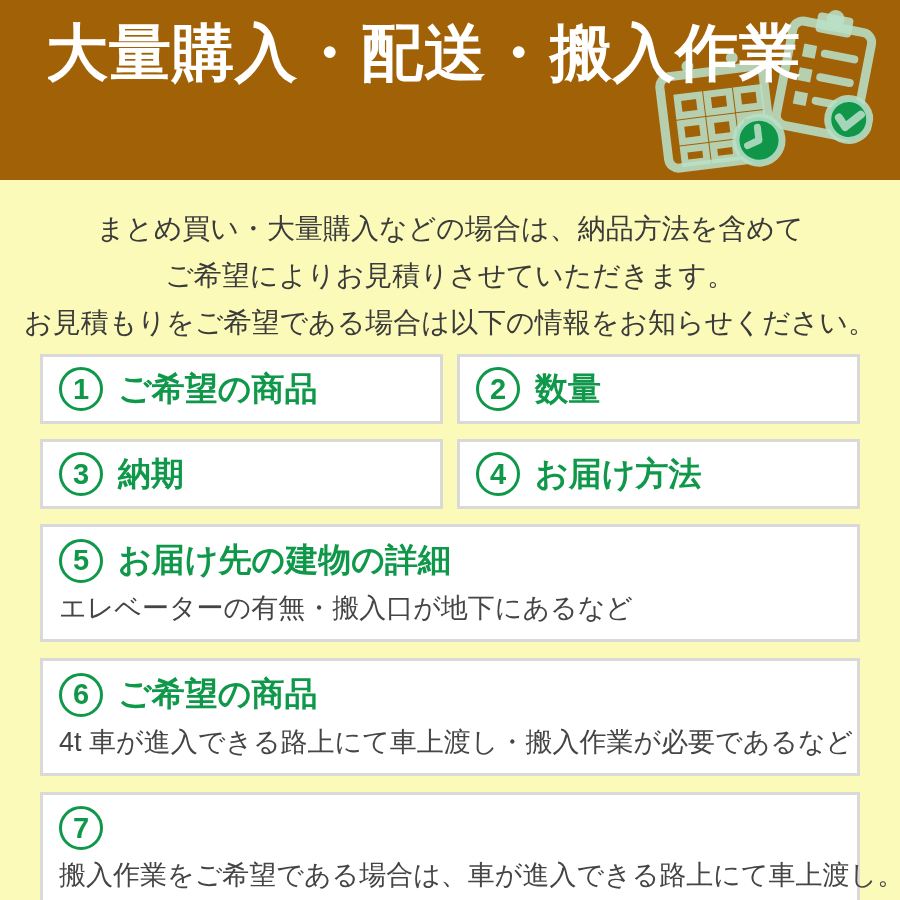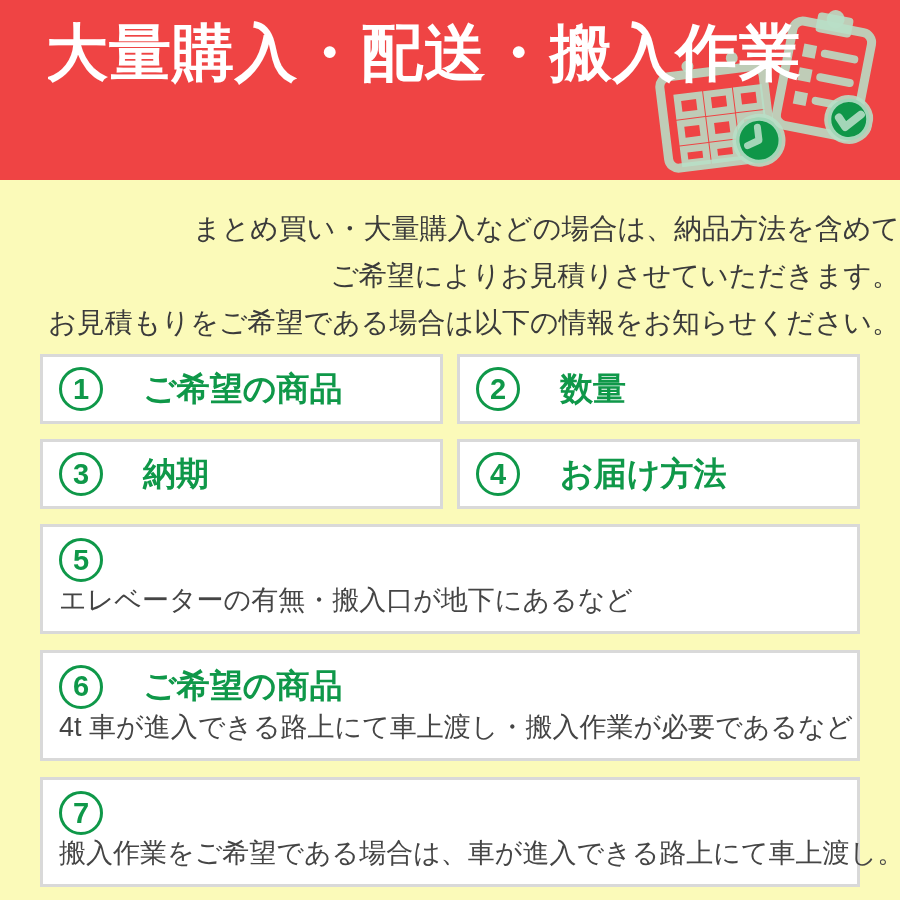--- a/index.html
+++ b/index.html
@@ -7,21 +7,21 @@
   body {
     background:#fbfab9;
     font-family:"Liberation Sans","DejaVu Sans",sans-serif;
     overflow:hidden;
   }
 
   
   .header {
     position:relative;
     height:180px;
-    background:#ef4444;
+    background:#a16207;
     padding:16px 0 0 46px;
     overflow:hidden;
   }
   .header-title {
     position:relative;
     z-index:2;
     color:#ffffff;
     font-weight:bold;
     font-size:62px;
     line-height:73px;
@@ -36,21 +36,21 @@
   }
   .icon-clipboard {
     position:absolute; left:768px; top:8px;
     width:112px; height:142px;
     transform:rotate(11deg);
   }
 
   
   .intro {
     padding-top:25px;
-    text-align:right;
+    text-align:center;
     color:#3b3b3b;
     font-size:28px;
     line-height:47px;
     white-space:nowrap;
   }
 
   
   .items { margin:8px 40px 0 40px; }
   .row-half {
     display:grid;
@@ -82,23 +82,23 @@
     font-size:29px;
     font-weight:bold;
     display:flex; align-items:center; justify-content:center;
     margin-right:15px;
   }
   .box-title {
     color:#0f9849;
     font-size:33px;
     font-weight:bold;
     white-space:nowrap;
-    margin-left:25px;
   }
   .box-note {
+    margin-top:7px;
     color:#454545;
     font-size:27px;
     white-space:nowrap;
   }
 </style>
 </head>
 <body>
 
 <div class="header">
   <div class="header-icons">
@@ -168,20 +168,21 @@
     </div>
     <div class="box box-half">
       <span class="circle-num">4</span>
       <span class="box-title">お届け方法</span>
     </div>
   </div>
 
   <div class="box box-full">
     <div class="title-row">
       <span class="circle-num">5</span>
+      <span class="box-title">お届け先の建物の詳細</span>
     </div>
     <div class="box-note">エレベーターの有無・搬入口が地下にあるなど</div>
   </div>
 
   <div class="box box-full">
     <div class="title-row">
       <span class="circle-num">6</span>
       <span class="box-title">ご希望の商品</span>
     </div>
     <div class="box-note">4t 車が進入できる路上にて車上渡し・搬入作業が必要であるなど</div>

